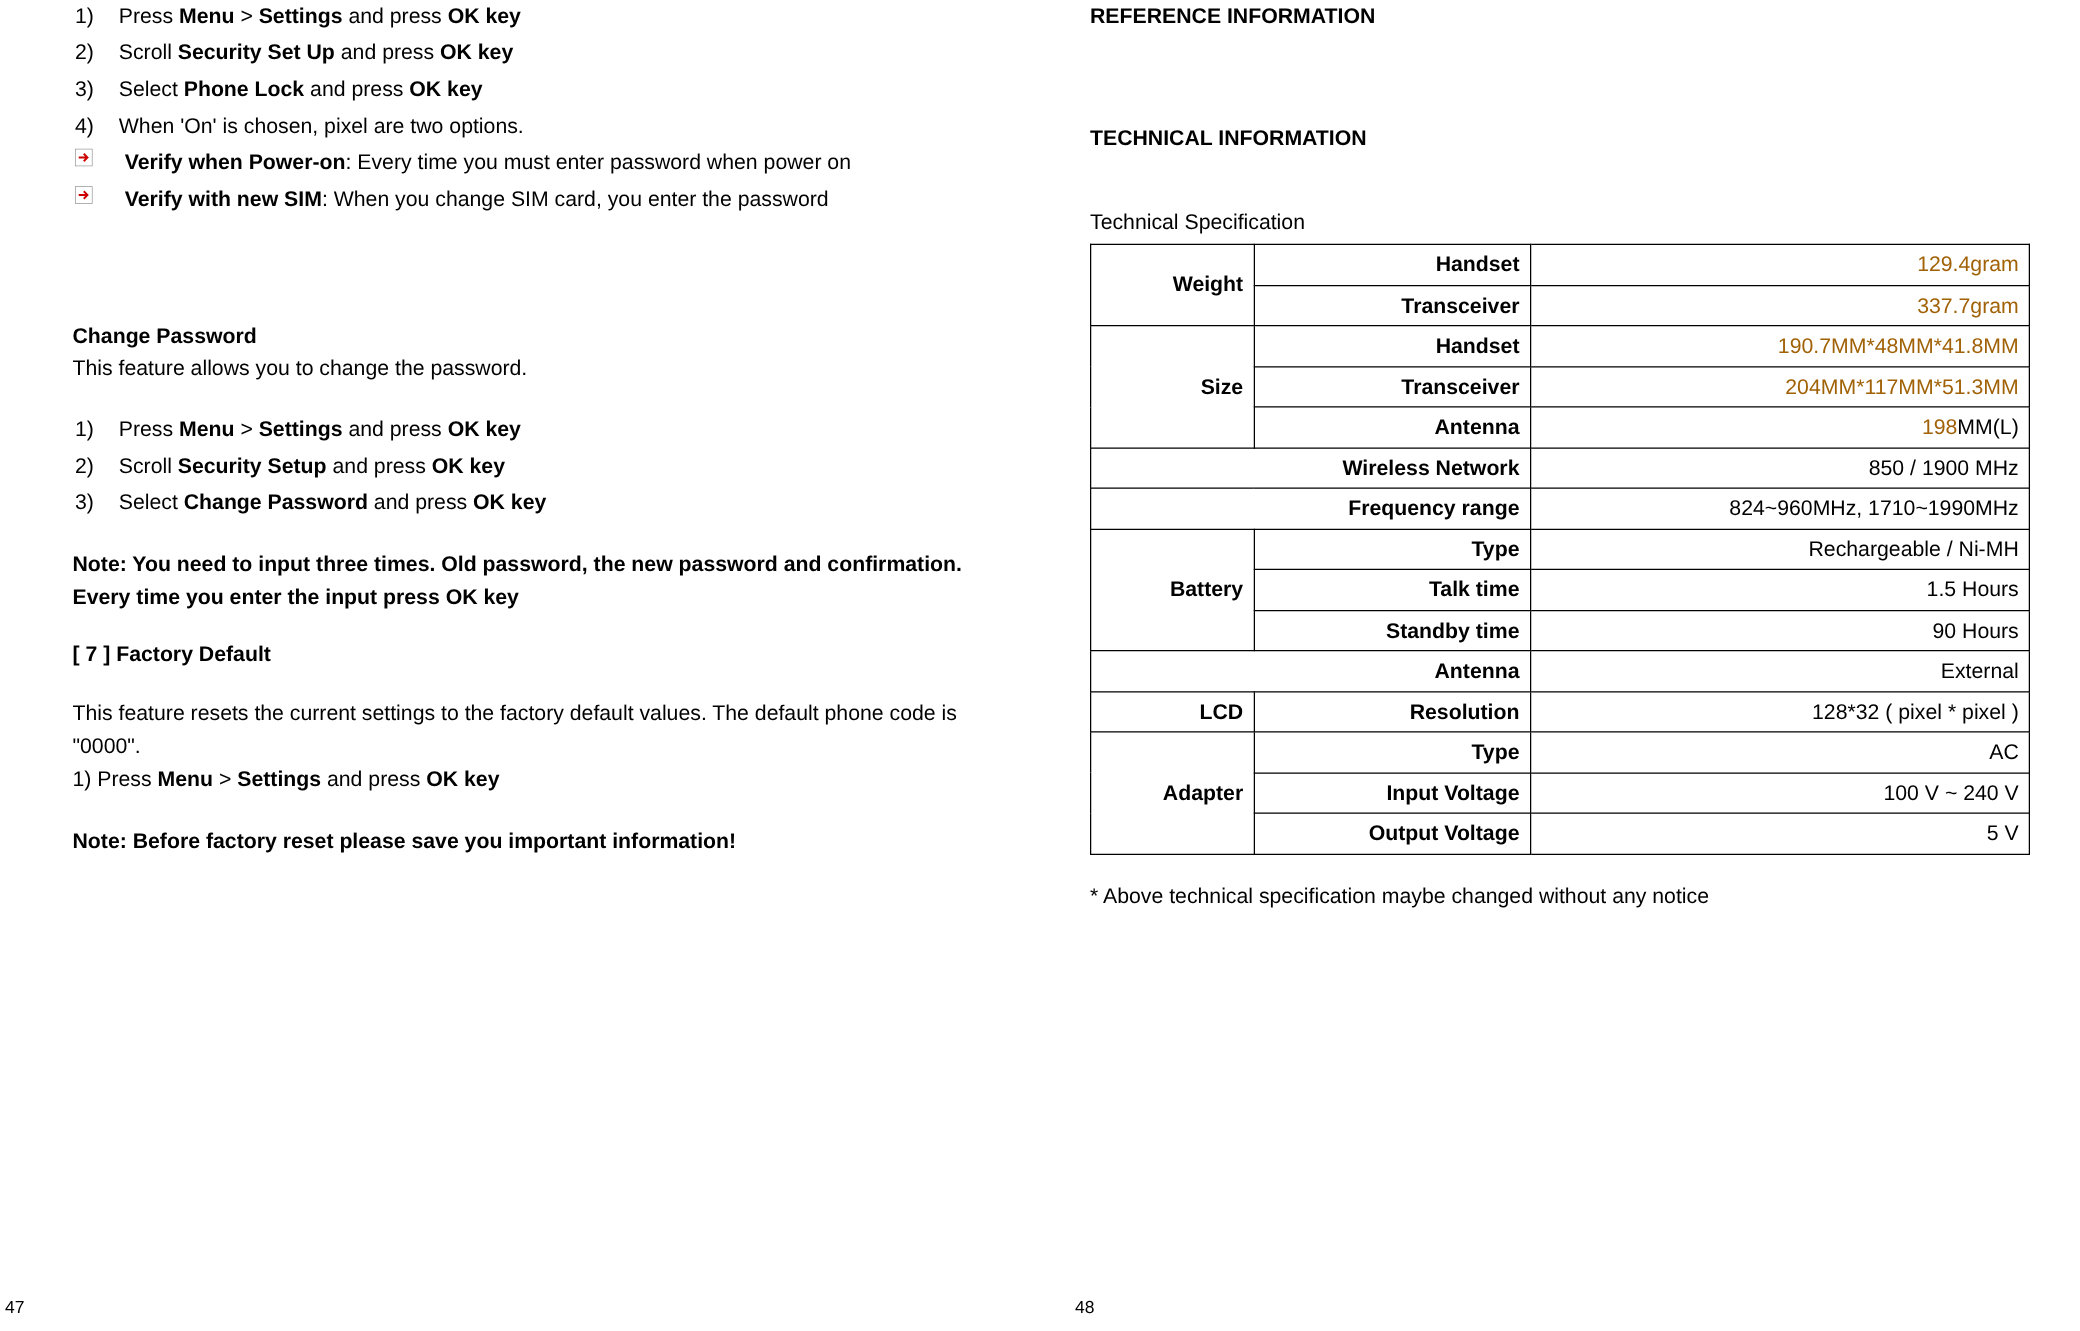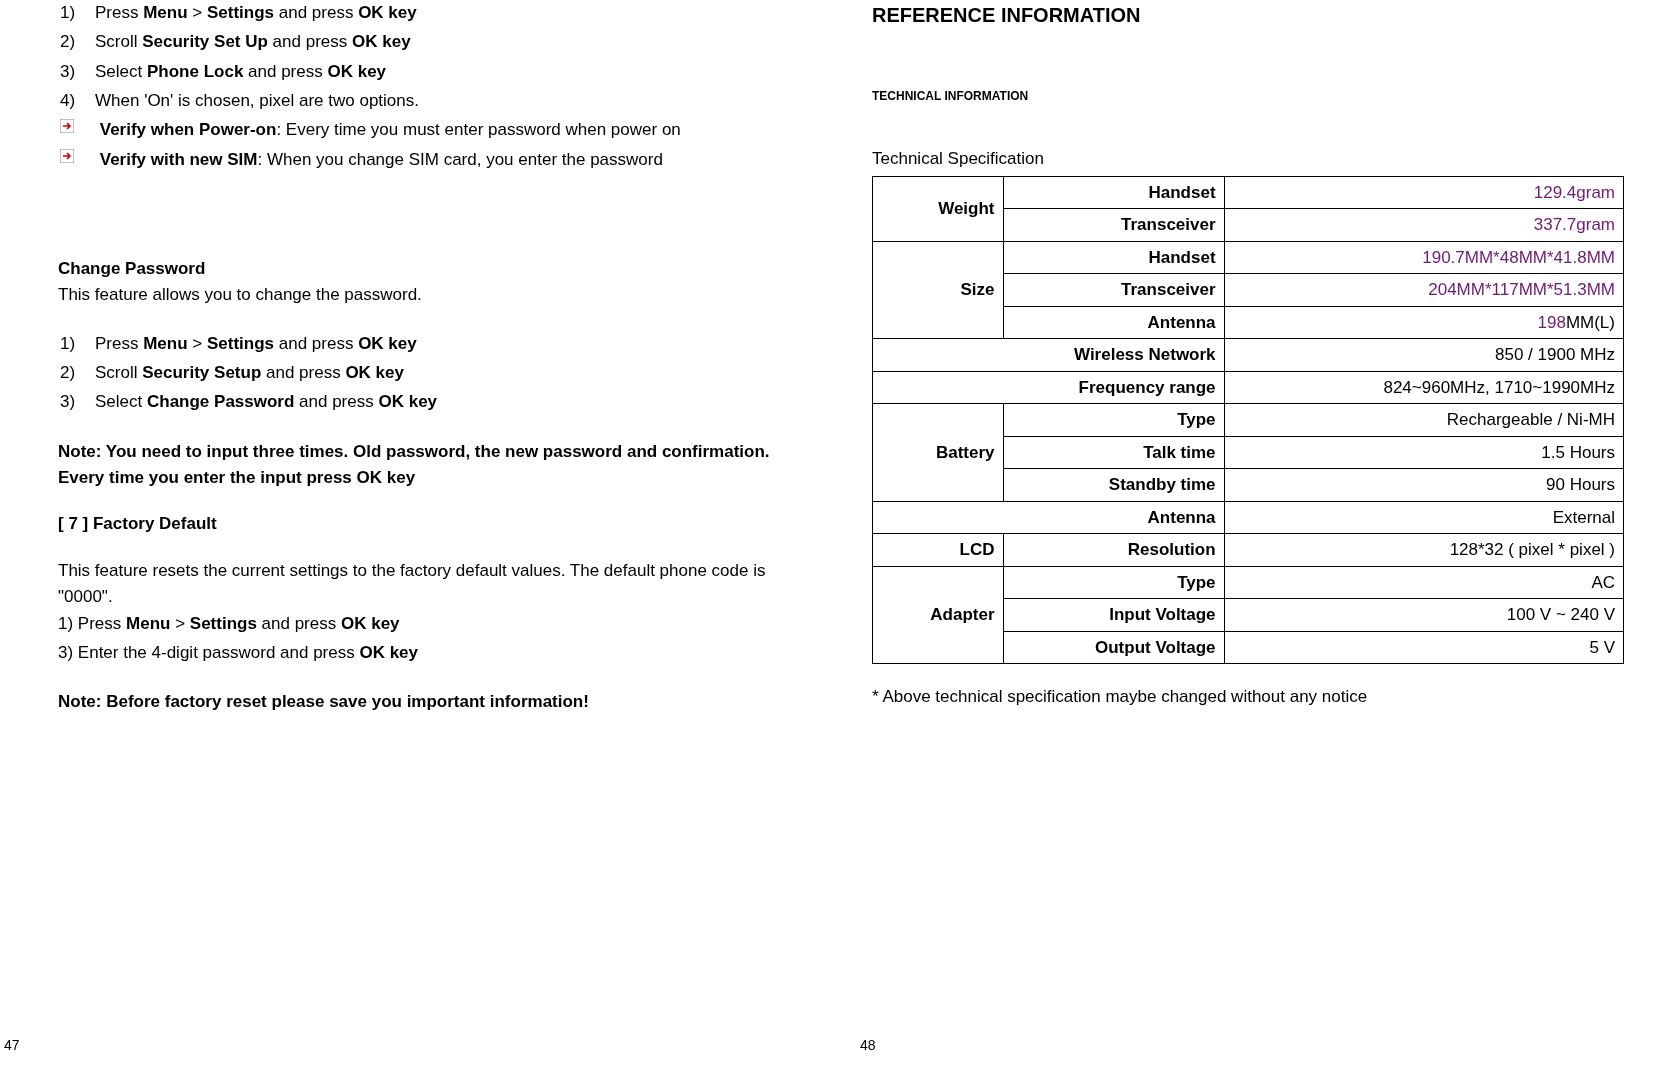--- a/index.html
+++ b/index.html
@@ -69,23 +69,23 @@
       text-align: right;
     }
     table.spec td {
       border: 1px solid #000;
       padding: 3px 8px;
       vertical-align: middle;
       font-size: 17px;
       line-height: 1.5;
     }
     table.spec td.label { font-weight: bold; }
-    .red { color: #701a75; }
-    h3.h { font-weight: bold; font-size: 20px; margin-bottom: 36px; }
-    h3.h2 { font-weight: bold; font-size: 12px; margin-bottom: 20px; }
+    .red { color: #a16207; }
+    h3.h { font-weight: bold; font-size: 17px; margin-bottom: 20px; }
+    h3.h2 { font-weight: bold; font-size: 17px; margin-bottom: 20px; margin-top: 32px; }
   </style>
 </head>
 <body>
 
 <div class="page">
   <ol class="num-list">
     <li>
       <span class="num">1)</span>
       <span>Press </span><b>Menu</b><span> &gt; </span><b>Settings</b><span> and press </span><b>OK key</b>
     </li>
@@ -148,21 +148,20 @@
   <div class="gap-md"></div>
   <p style="padding-left:18px;"><b>Note: You need to input three times. Old password, the new password and confirmation. Every time you enter the input press OK key</b></p>
   <div class="gap-md"></div>
 
   <p style="padding-left:18px;"><b>[ 7 ]   Factory Default</b></p>
   <div class="gap-md"></div>
   <p style="padding-left:18px;">This feature resets the current settings to the factory default values. The default phone code is "0000".</p>
 
   <div class="step-list-nonum">
     <p><span>1) Press </span><b>Menu</b><span> &gt; </span><b>Settings</b><span> and press </span><b>OK key</b></p>
-    <p><span>3) Enter the 4-digit password and press </span><b>OK key</b></p>
   </div>
 
   <div class="gap-md"></div>
   <p style="padding-left:18px;"><b>Note: Before factory reset please save you important information!</b></p>
 
   <div class="page-num">47</div>
 </div>
 
 <div class="page right-page">
   <h3 class="h">REFERENCE INFORMATION</h3>

